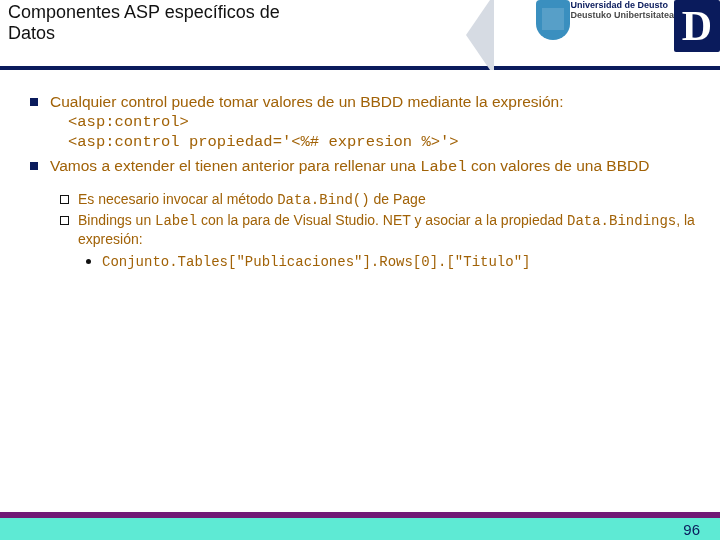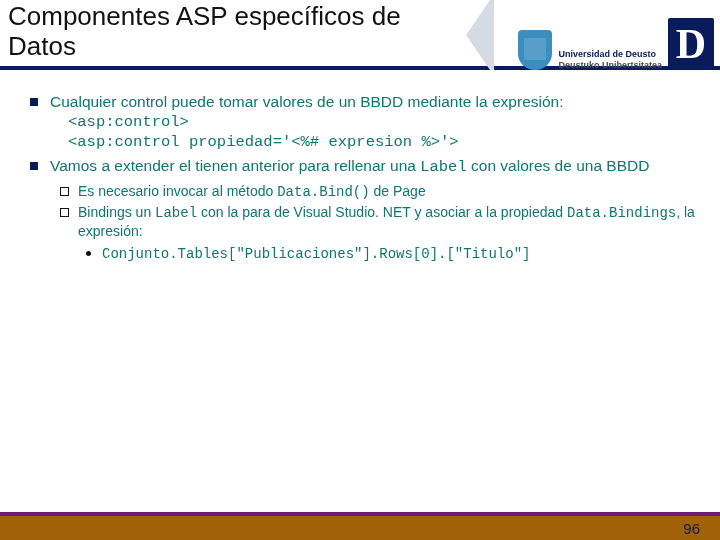--- a/index.html
+++ b/index.html
@@ -11,32 +11,31 @@
     overflow: hidden;
   }
   .header {
     position: relative;
     height: 70px;
     border-bottom: 4px solid #0a1b5c;
   }
   .title {
     position: absolute;
     left: 8px; top: 2px;
-    font-size: 26px;
+    font-size: 18px;
     color: #111;
     line-height: 1.15;
     font-family: Arial, sans-serif;
   }
   .logo-wrap {
     position: absolute;
     right: 0; top: 0;
     height: 70px; width: 230px;
-    display: flex; align-items: flex-end; justify-content: flex-end;
-    gap: 6px;
-    padding-right: 6px;
+    display: flex; align-items: flex-start; justify-content: flex-end;
+    gap: 0;
   }
   .uni-text {
     font-size: 9px;
     line-height: 1.15;
     text-align: left;
     color: #0a1b5c;
   }
   .uni-text .es { font-weight: bold; }
   .uni-text .eu { color: #4a4a4a; font-weight: bold; }
   .shield {
@@ -74,40 +73,40 @@
   .chevron2 {
     position: absolute;
     right: 226px; top: 0;
     width: 4px; height: 70px;
     background: #d6dbe3;
   }
 
   .content {
     padding: 22px 18px 0 18px;
     font-size: 15.5px;
-    color: #0f766e;
+    color: #a16207;
     line-height: 1.3;
   }
   ul.main { list-style: none; }
   ul.main > li {
     position: relative;
     padding-left: 32px;
     margin-bottom: 4px;
   }
   ul.main > li::before {
     content: "";
     position: absolute;
     left: 12px; top: 6px;
     width: 8px; height: 8px;
     background: #0a1b5c;
   }
   .mono { font-family: "Courier New", Courier, monospace; }
   .mono-block { font-family: "Courier New", Courier, monospace; padding-left: 18px; }
 
-  ul.sub { list-style: none; margin-top: 4px; }
+  ul.sub { list-style: none; margin-top: 12px; }
   ul.sub > li {
     position: relative;
     padding-left: 28px;
     margin-bottom: 2px;
     font-size: 14px;
   }
   ul.sub > li::before {
     content: "";
     position: absolute;
     left: 10px; top: 5px;
@@ -127,22 +126,22 @@
     left: 8px; top: 7px;
     width: 5px; height: 5px;
     border-radius: 50%;
     background: #111;
   }
 
   .footer-bar {
     position: absolute;
     left: 0; right: 0; bottom: 0;
     height: 28px;
-    background: #a16207;
-    border-top: 4px solid #701a75;
+    background: #5eead4;
+    border-top: 6px solid #701a75;
     display: flex;
     align-items: center;
     justify-content: flex-end;
     padding-right: 20px;
     font-size: 15px;
     color: #0a1b5c;
   }
 </style>
 </head>
 <body>

